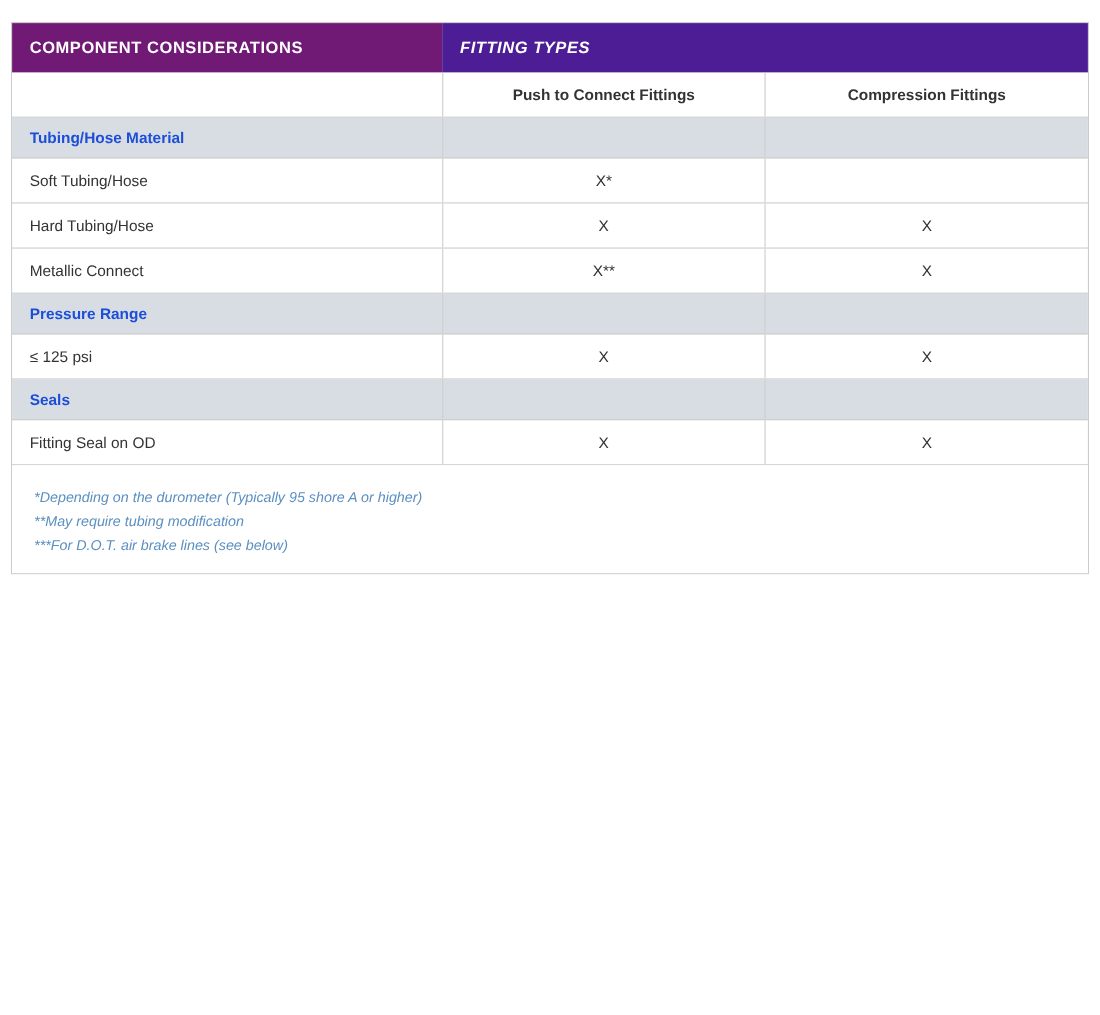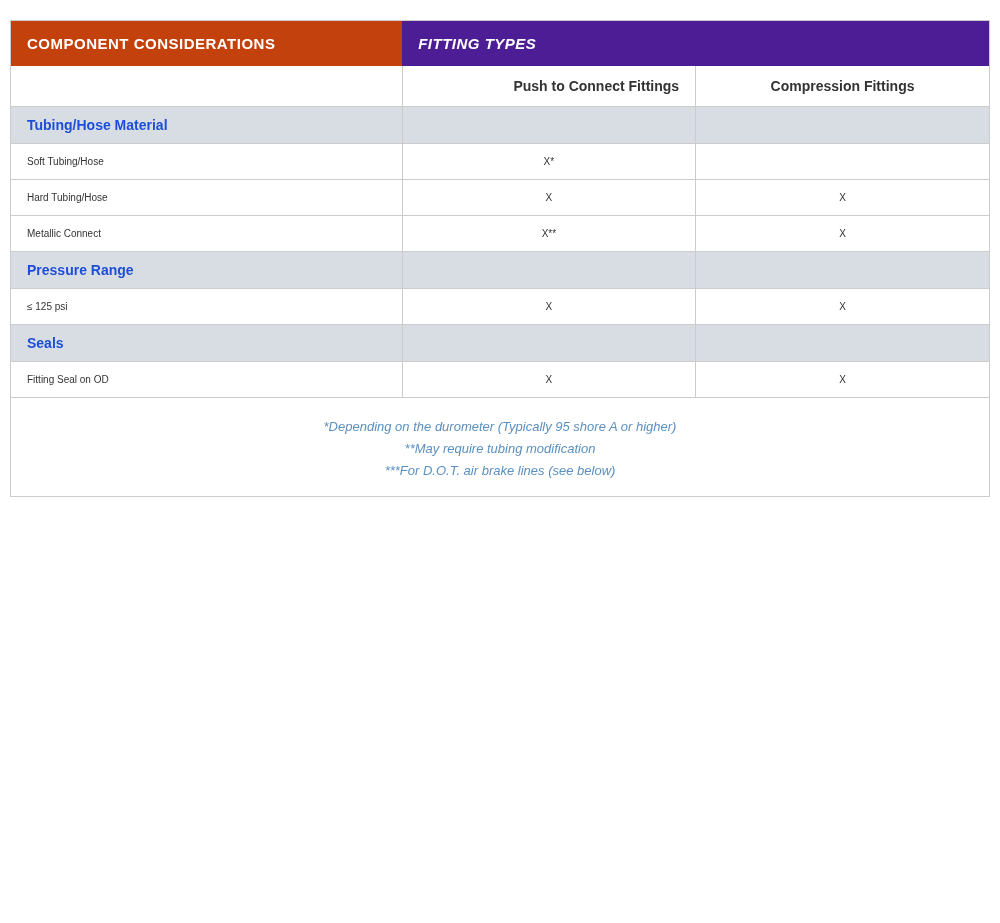--- a/index.html
+++ b/index.html
@@ -26,21 +26,21 @@
     
     .header-row-1 th {
       padding: 14px 16px;
       text-align: left;
       font-size: 15px;
       font-weight: bold;
       text-transform: uppercase;
       letter-spacing: 0.5px;
     }
     .header-comp {
-      background-color: #c2410c;
+      background-color: #701a75;
       color: #ffffff;
       width: 40%;
     }
     .header-fitting-types {
       background-color: #4c1d95;
       color: #ffffff;
       text-align: center;
       width: 60%;
       font-style: italic;
     }
@@ -51,21 +51,21 @@
       font-weight: bold;
       color: #333333;
       border-bottom: 1px solid #cccccc;
     }
     .header-row-2 .col-comp {
       background: #ffffff;
       width: 40%;
     }
     .header-row-2 .col-push {
       background: #ffffff;
-      text-align: right;
+      text-align: center;
       width: 30%;
       border-left: 1px solid #cccccc;
     }
     .header-row-2 .col-compress {
       background: #ffffff;
       width: 30%;
       border-left: 1px solid #cccccc;
     }
     
     .section-header td {
@@ -75,42 +75,41 @@
       font-size: 14px;
       color: #1d4ed8;
       border-bottom: 1px solid #cccccc;
     }
     .section-header td.cell-right {
       border-left: 1px solid #cccccc;
     }
     
     .data-row td {
       padding: 12px 16px;
-      font-size: 10px;
+      font-size: 14px;
       color: #333333;
       border-bottom: 1px solid #cccccc;
     }
     .data-row .col-label {
       width: 40%;
     }
     .data-row .col-push {
       width: 30%;
       text-align: center;
       border-left: 1px solid #cccccc;
     }
     .data-row .col-compress {
       width: 30%;
       text-align: center;
       border-left: 1px solid #cccccc;
     }
     
     .footnotes {
       padding: 18px 20px 14px 20px;
       background: #ffffff;
-      text-align: center;
     }
     .footnote {
       font-size: 13px;
       color: #5a8fc0;
       font-style: italic;
       line-height: 1.7;
     }
   </style>
 </head>
 <body>

